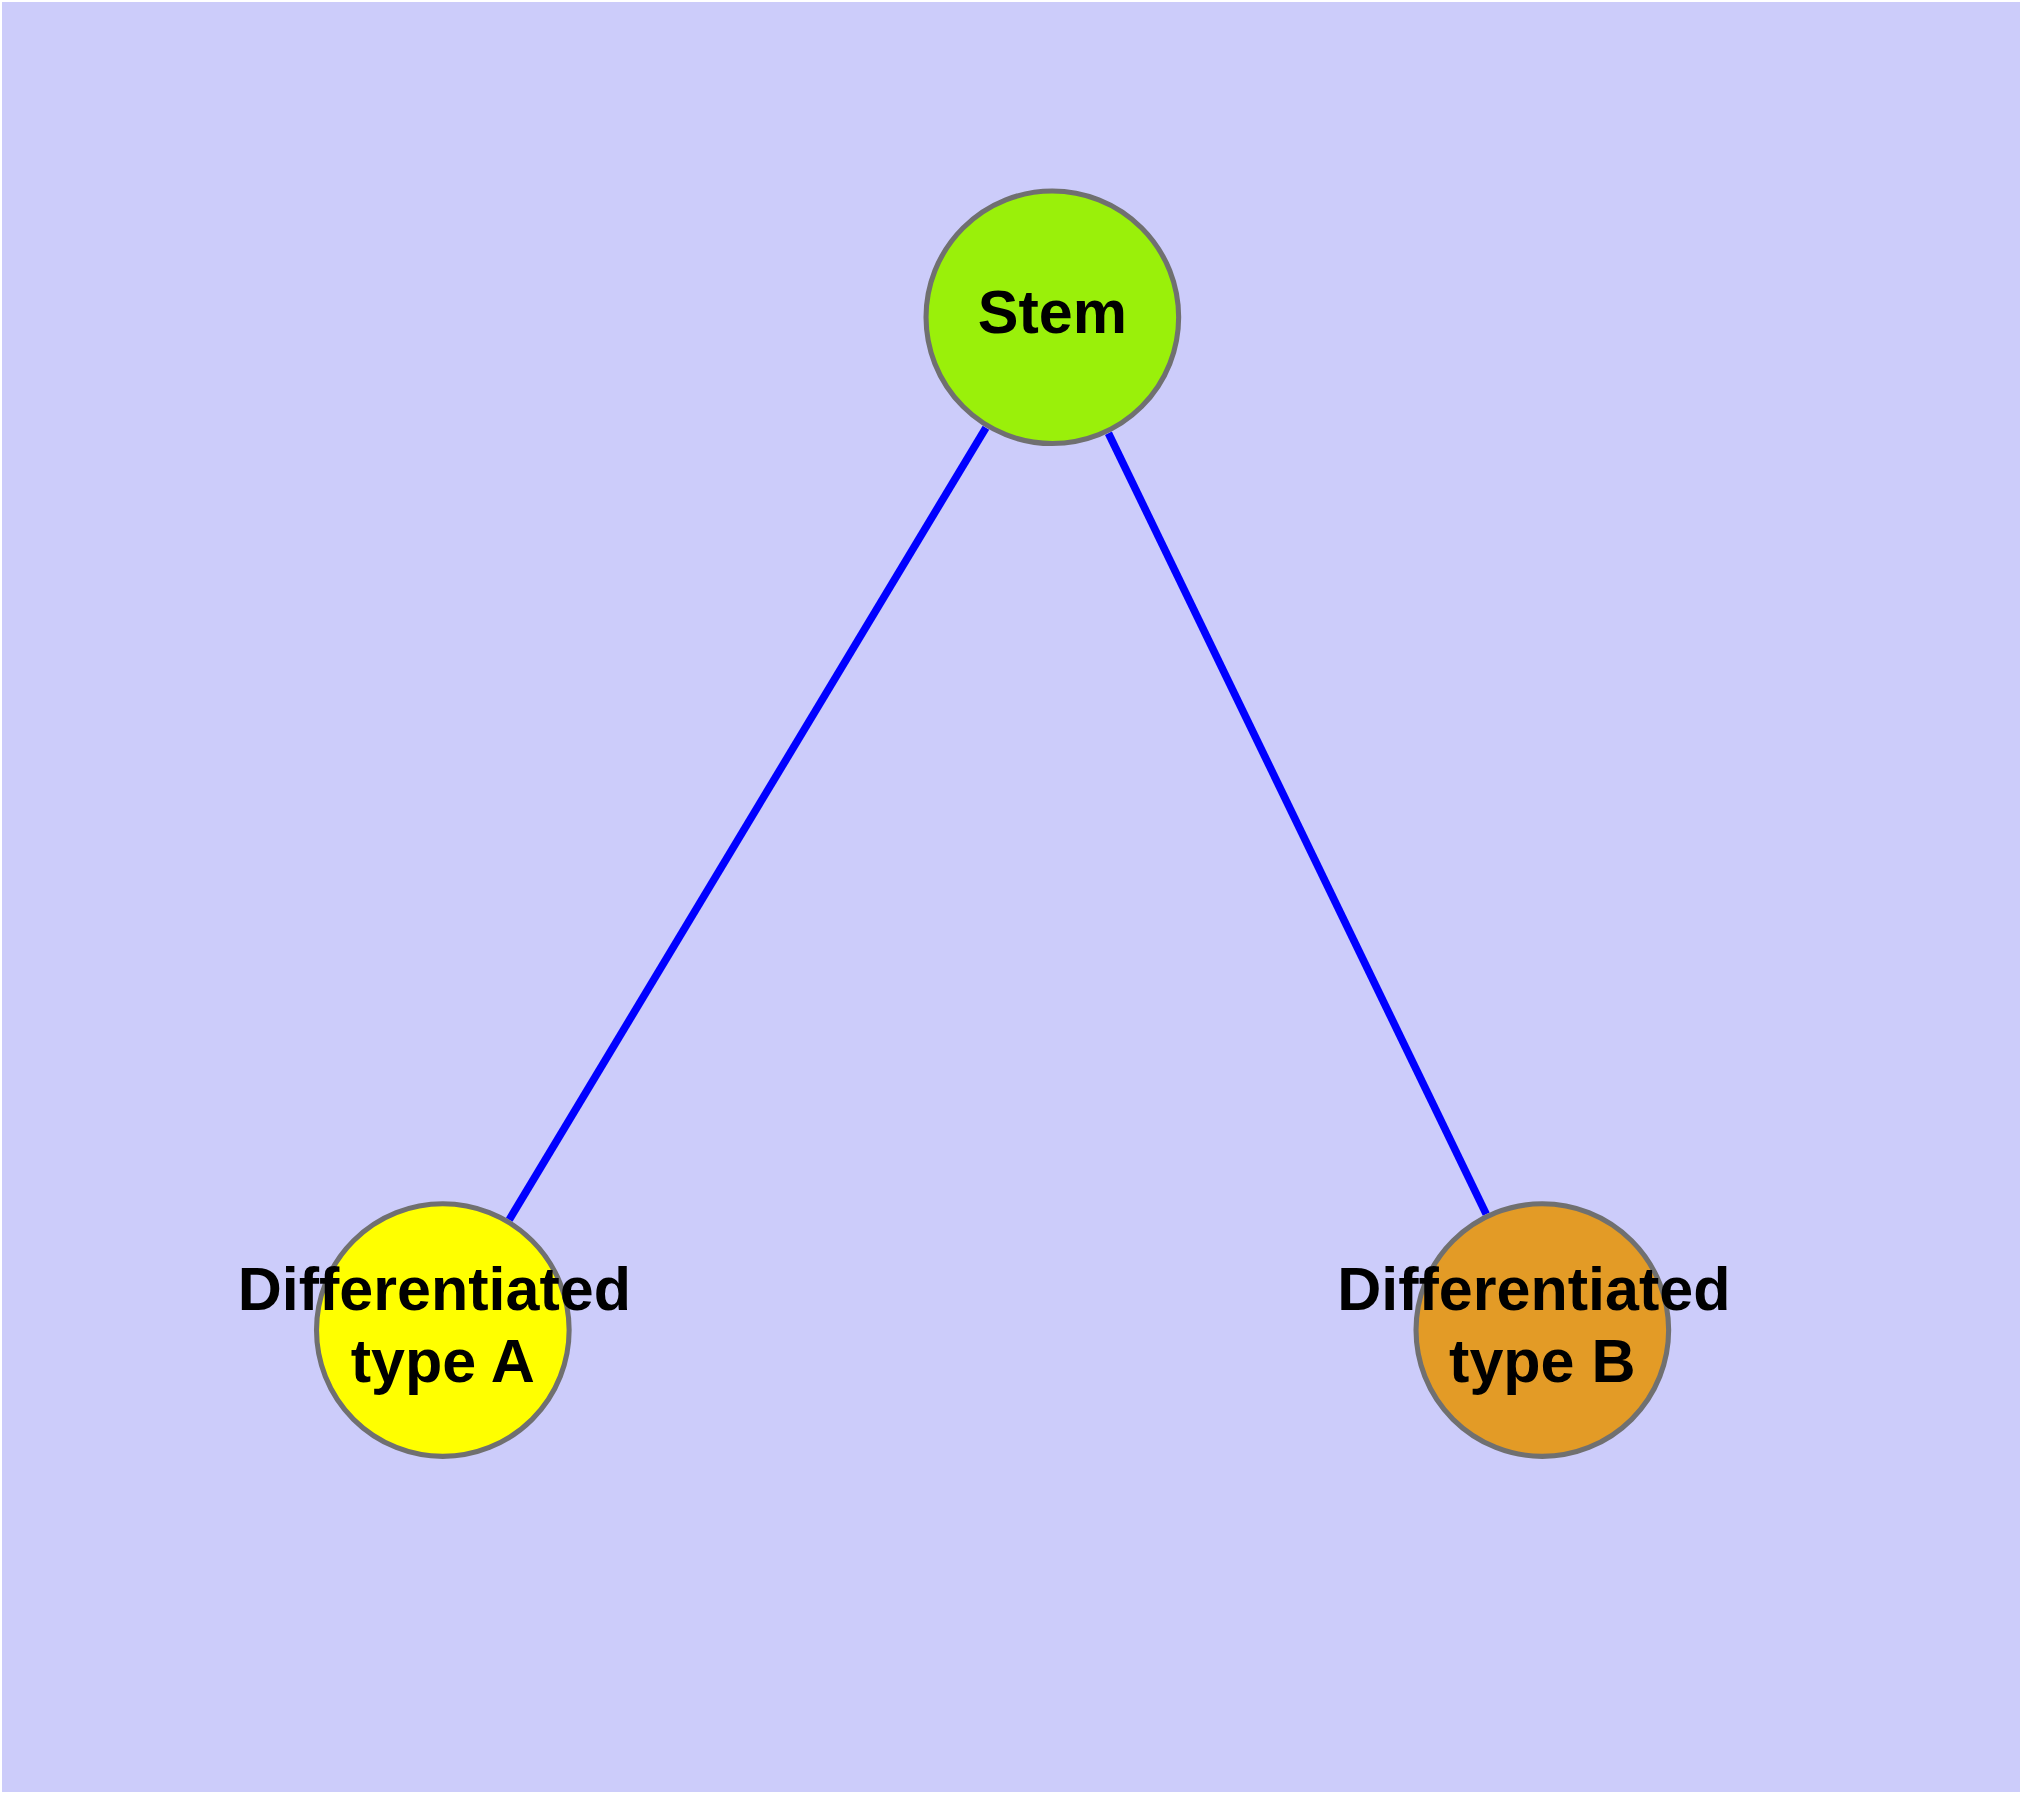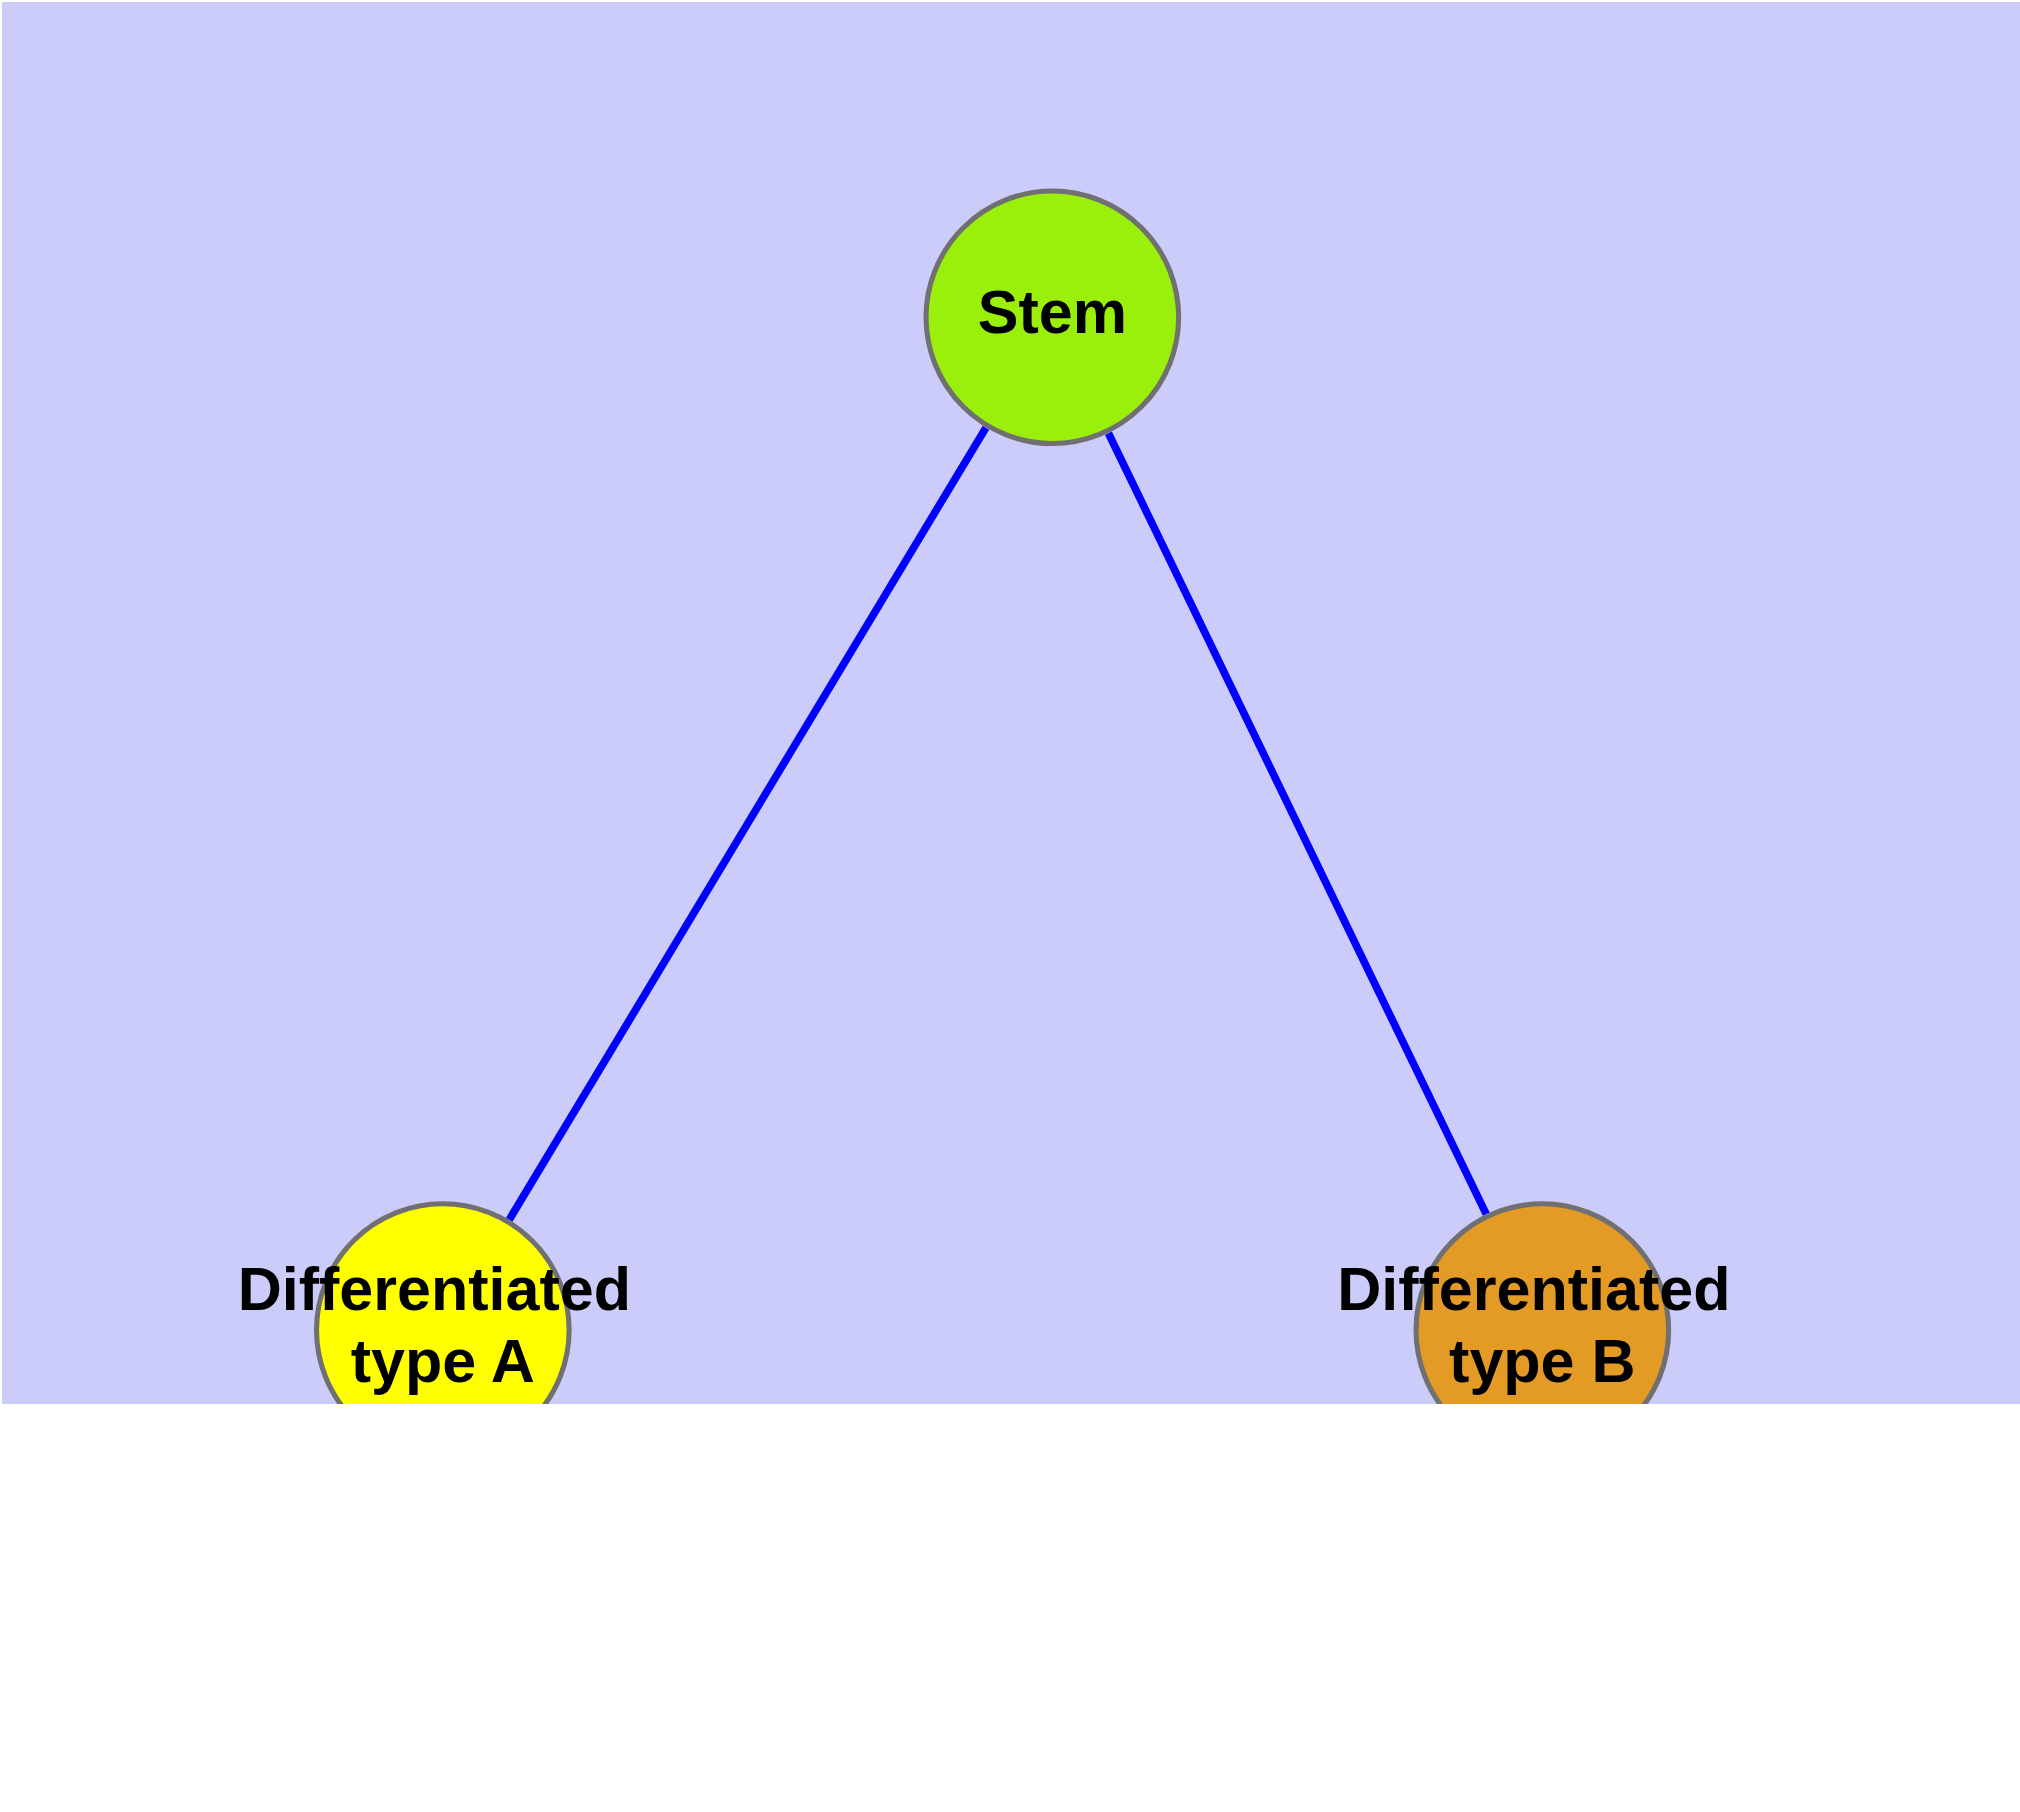--- a/index.html
+++ b/index.html
@@ -10,21 +10,21 @@
   }
   body {
     width: 2021px;
     height: 1812px;
     overflow: hidden;
     font-family: "Liberation Sans", sans-serif;
   }
   #canvas {
     position: relative;
     width: 2021px;
-    height: 1404px;
+    height: 1792px;
     background: #ccccfa;
     border-top: 2.5px solid #ffffff;
     border-left: 2.5px solid #ffffff;
     box-sizing: border-box;
     overflow: hidden;
   }
   #graph-svg {
     position: absolute;
     top: 0;
     left: 0;

